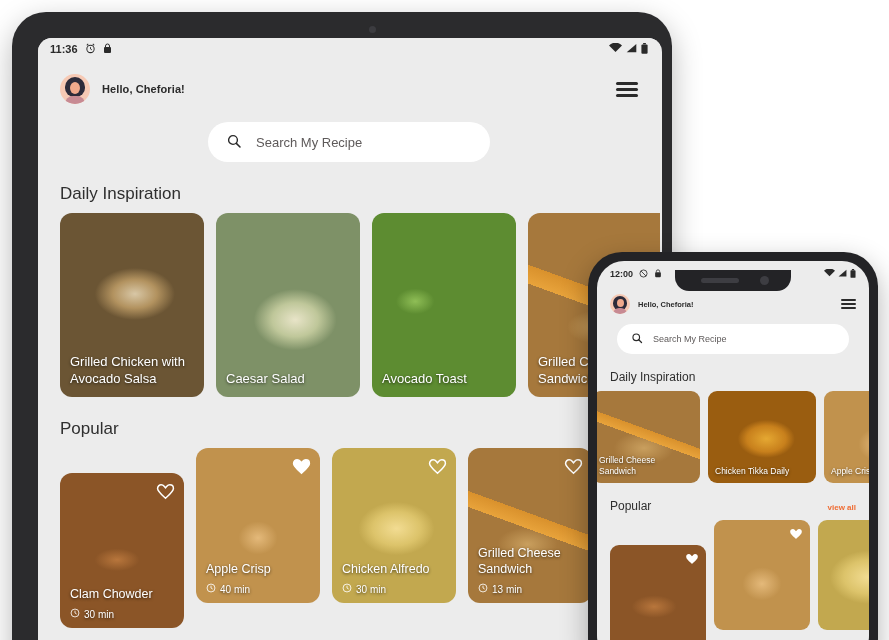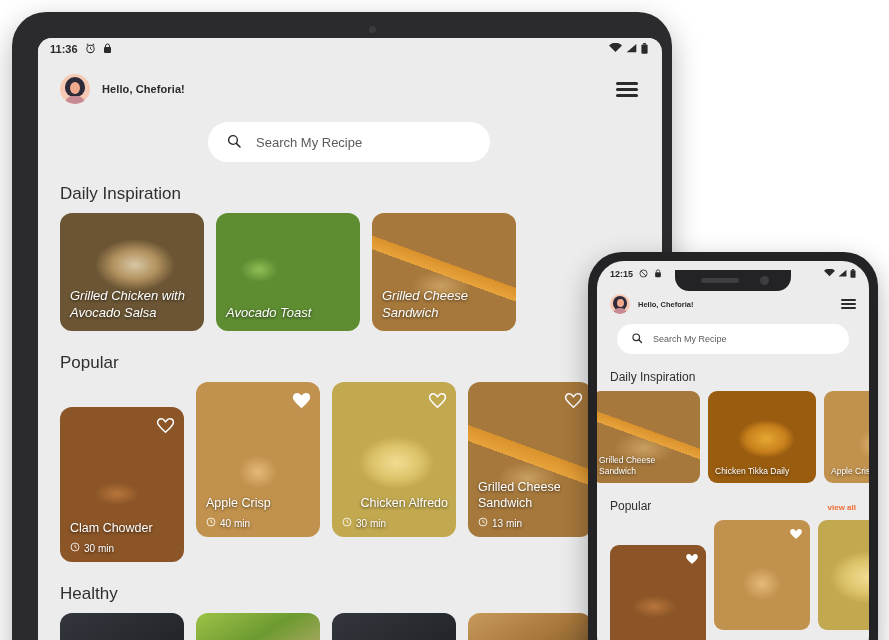--- a/index.html
+++ b/index.html
@@ -36,21 +36,21 @@
   .searchwrap{display:flex;justify-content:center;margin-top:12px;}
   .searchbar{width:282px;height:40px;background:#fff;border-radius:21px;display:flex;align-items:center;
              padding:0 18px;box-sizing:border-box;}
   .searchbar .stext{margin-left:14px;font-size:13px;color:#5e5a5a;}
 
   .sec-title{font-size:17px;color:#2f2f2f;padding:22px 0 9px 22px;}
 
   .rowscroll{display:flex;gap:12px;padding-left:22px;}
 
   
-  .dcard{position:relative;width:144px;height:118px;border-radius:12px;overflow:hidden;flex:0 0 auto;font-style:italic;}
+  .dcard{position:relative;width:144px;height:184px;border-radius:12px;overflow:hidden;flex:0 0 auto;}
   .dcard .cap{position:absolute;left:10px;right:8px;bottom:10px;color:#fff;font-size:13px;line-height:17px;
               text-shadow:0 1px 3px rgba(0,0,0,.65);}
   
   .pcard{position:relative;width:124px;height:155px;border-radius:12px;overflow:hidden;flex:0 0 auto;}
   .pcard .cap{position:absolute;left:10px;right:8px;bottom:26px;color:#fff;font-size:12.5px;line-height:16px;
               text-shadow:0 1px 3px rgba(0,0,0,.65);}
   .pcard .time{position:absolute;left:10px;bottom:8px;color:#fff;font-size:10px;display:flex;align-items:center;gap:4px;
               text-shadow:0 1px 3px rgba(0,0,0,.65);}
   .heart{position:absolute;right:9px;top:9px;width:19px;height:19px;}
   
@@ -121,21 +121,21 @@
       radial-gradient(ellipse 26px 22px at 50% 58%,#e4b97a 0%,#c1924d 75%),
       radial-gradient(ellipse 32px 28px at 50% 58%,#efe2c9 0%,#d9c49c 85%),
       radial-gradient(circle 9px at 82% 22%,#cf3a2c 0%,#93201a 100%),
       radial-gradient(circle 8px at 95% 48%,#cf3a2c 0%,#93201a 100%),
       radial-gradient(circle 7px at 88% 78%,#cf3a2c 0%,#93201a 100%),
       linear-gradient(40deg,transparent 46%,#b07f45 46%,#a0702f 52%,transparent 52%),
       linear-gradient(155deg,#dedbd6 0%,#cac6c0 55%,#b4b0aa 100%);}
   .img-alfredo{background:
       radial-gradient(ellipse 40px 28px at 52% 52%,#f2dc92 0%,#dcc36a 60%,#c2a84f 95%),
       radial-gradient(ellipse 52px 38px at 52% 56%,#eeeae3 0%,#ddd8cf 80%),
-      linear-gradient(145deg,#9a7d57 0%,#7e6443 40%,#5a5550 100%); text-align: right;}
+      linear-gradient(145deg,#9a7d57 0%,#7e6443 40%,#5a5550 100%);}
   .img-panna{background:
       radial-gradient(ellipse 30px 22px at 52% 60%,#f0cf8a 0%,#d3a955 80%),
       radial-gradient(ellipse 42px 30px at 52% 62%,#f5f2ec 0%,#e0dad2 80%),
       linear-gradient(160deg,#efece6 0%,#d8d3cb 100%);}
   .img-tikka{background:
       radial-gradient(ellipse 30px 20px at 54% 52%,#e5a832 0%,#c8801c 65%,#9a5d10 95%),
       radial-gradient(circle 4px at 44% 40%,#2f7a2a 0%,#1d5419 100%),
       radial-gradient(circle 4px at 66% 62%,#2f7a2a 0%,#1d5419 100%),
       radial-gradient(ellipse 44px 32px at 54% 54%,#3a3229 0%,#241f1a 70%,#13100d 100%),
       radial-gradient(circle 7px at 16% 32%,#d8cfc0 0%,#a89c88 100%),
@@ -217,20 +217,23 @@
             </span>
             <span class="stext">Search My Recipe</span>
           </div>
         </div>
 
         <div class="sec-title">Daily Inspiration</div>
         <div class="rowscroll">
           <div class="dcard img-chicken-avocado">
             <div class="cap">Grilled Chicken with Avocado Salsa</div>
           </div>
+          <div class="dcard img-caesar">
+            <div class="cap">Caesar Salad</div>
+          </div>
           <div class="dcard img-avocado-toast">
             <div class="cap">Avocado Toast</div>
           </div>
           <div class="dcard img-grilled-cheese">
             <div class="cap">Grilled Cheese Sandwich</div>
           </div>
 
         </div>
 
         <div class="sec-title">Popular</div>
@@ -327,21 +330,21 @@
 
   <div class="phone">
     <div class="phone-inner">
 
       <div class="notch">
         <span class="spk"></span>
         <span class="cam"></span>
       </div>
 
       <div class="ph-status">
-        <span>12:15</span>
+        <span>12:00</span>
         <span class="ic" style="margin-left:6px">
           <svg width="9" height="9" viewBox="0 0 24 24">
               <circle cx="12" cy="12" r="9.5" fill="none" stroke="#2a2a2a" stroke-width="2.2"></circle>
               <path d="M5.5 5.5l13 13" stroke="#2a2a2a" stroke-width="2.2"></path>
             </svg>
         </span>
         <span class="ic" style="margin-left:6px">
           <svg width="8" height="9" viewBox="0 0 18 22">
               <rect x="2" y="8" width="14" height="12" rx="2" fill="#2a2a2a"></rect>
               <path d="M5 8V6a4 4 0 018 0v2" fill="none" stroke="#2a2a2a" stroke-width="2"></path>

